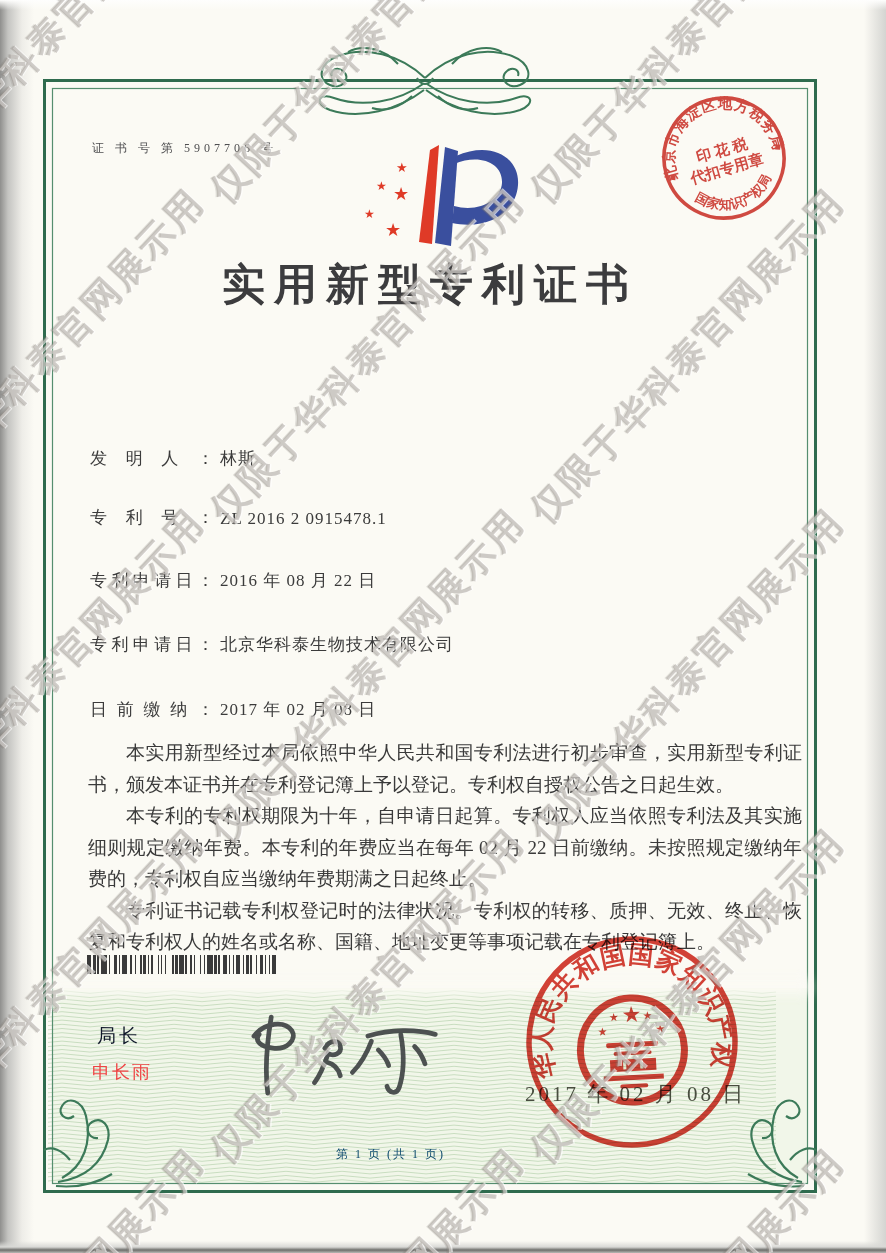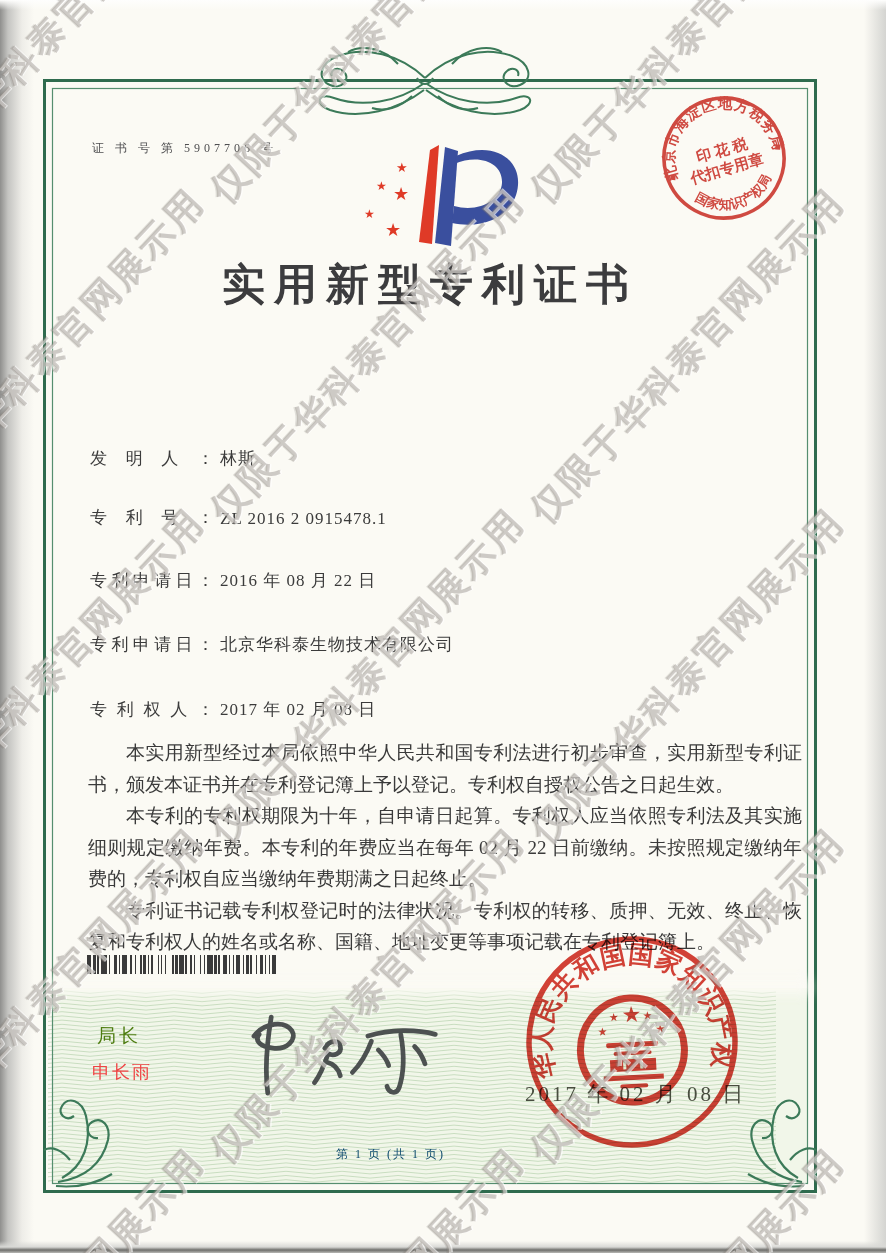--- a/index.html
+++ b/index.html
@@ -22,21 +22,21 @@
   .title{position:absolute;left:0;top:256px;width:860px;text-align:center;font-size:43px;font-weight:bold;
          letter-spacing:9px;color:#3c3c3e;z-index:3;}
   .field{position:absolute;left:90px;font-size:17px;color:#3b3b3b;z-index:3;white-space:nowrap;}
   .flabel{display:inline-block;width:124px;text-align:justify;text-align-last:justify;vertical-align:bottom;}
   .fvalue{margin-left:6px;letter-spacing:1px;}
   .paras{position:absolute;left:88px;top:737px;width:714px;font-size:19px;line-height:31.5px;
          text-align:justify;color:#3a3a3a;z-index:3;}
   .paras p{margin:0;text-indent:2em;}
   .barcode{position:absolute;left:87px;top:955px;width:228px;height:19px;display:flex;z-index:3;}
   .barcode i{display:block;height:100%;}
-  .director{position:absolute;left:97px;top:1023px;font-size:19px;color:#4d7c0f;letter-spacing:3px;z-index:3;}
+  .director{position:absolute;left:97px;top:1023px;font-size:19px;color:#0f172a;letter-spacing:3px;z-index:3;}
   .director2{position:absolute;left:92px;top:1060px;font-size:18px;color:#ef4444;letter-spacing:2px;z-index:3;}
   .sig{position:absolute;left:228px;top:1005px;z-index:3;}
   .mainseal{position:absolute;left:520px;top:930px;z-index:5;mix-blend-mode:multiply;opacity:.92;}
   .sealdate{position:absolute;left:525px;top:1080px;font-size:21px;letter-spacing:3px;color:#484d3f;z-index:4;}
   .pageinfo{position:absolute;left:336px;top:1146px;font-size:12px;letter-spacing:2px;color:#0c4a6e;z-index:3;}
   .dispnote{position:absolute;left:468px;top:1140px;font-size:21px;letter-spacing:1px;color:#8b897f;z-index:4;}
   .wm-layer{position:absolute;left:0;top:0;width:100%;height:100%;z-index:8;pointer-events:none;}
   .wm{position:absolute;white-space:nowrap;font-size:37px;letter-spacing:3px;font-weight:bold;
       color:rgba(150,144,136,0.42);transform:rotate(-47deg);transform-origin:left top;
       text-shadow:1px 1px 0 rgba(255,255,255,.65),-1px -1px 0 rgba(110,105,100,.18);}
@@ -161,21 +161,21 @@
       <rect x="52" y="2" width="5" height="5" transform="rotate(20 55 5)"></rect>
     </g>
   </svg>
 
   <div class="title">实用新型专利证书</div>
 
   <div class="field" style="top:447px"><span class="flabel">发明人：</span><span class="fvalue">林斯</span></div>
   <div class="field" style="top:506px"><span class="flabel">专利号：</span><span class="fvalue">ZL 2016 2 0915478.1</span></div>
   <div class="field" style="top:569px"><span class="flabel">专利申请日：</span><span class="fvalue">2016 年 08 月 22 日</span></div>
   <div class="field" style="top:633px"><span class="flabel">专利申请日：</span><span class="fvalue">北京华科泰生物技术有限公司</span></div>
-  <div class="field" style="top:698px"><span class="flabel">专利权人：</span><span class="fvalue">2017 年 02 月 08 日</span></div>
+  <div class="field" style="top:698px"><span class="flabel">日前缴纳：</span><span class="fvalue">2017 年 02 月 08 日</span></div>
 
   <div class="paras">
     <p>本实用新型经过本局依照中华人民共和国专利法进行初步审查，实用新型专利证书，颁发本证书并在专利登记簿上予以登记。专利权自授权公告之日起生效。</p>
     <p>本专利的专利权期限为十年，自申请日起算。专利权人应当依照专利法及其实施细则规定缴纳年费。本专利的年费应当在每年 02 月 22 日前缴纳。未按照规定缴纳年费的，专利权自应当缴纳年费期满之日起终止。</p>
     <p>专利证书记载专利权登记时的法律状况。专利权的转移、质押、无效、终止、恢复和专利权人的姓名或名称、国籍、地址变更等事项记载在专利登记簿上。</p>
   </div>
 
   <div class="barcode">
       <i style="width: 4.35px; background: rgb(58, 58, 58);"></i>
       <i style="width: 1.45px; background: transparent;"></i>

